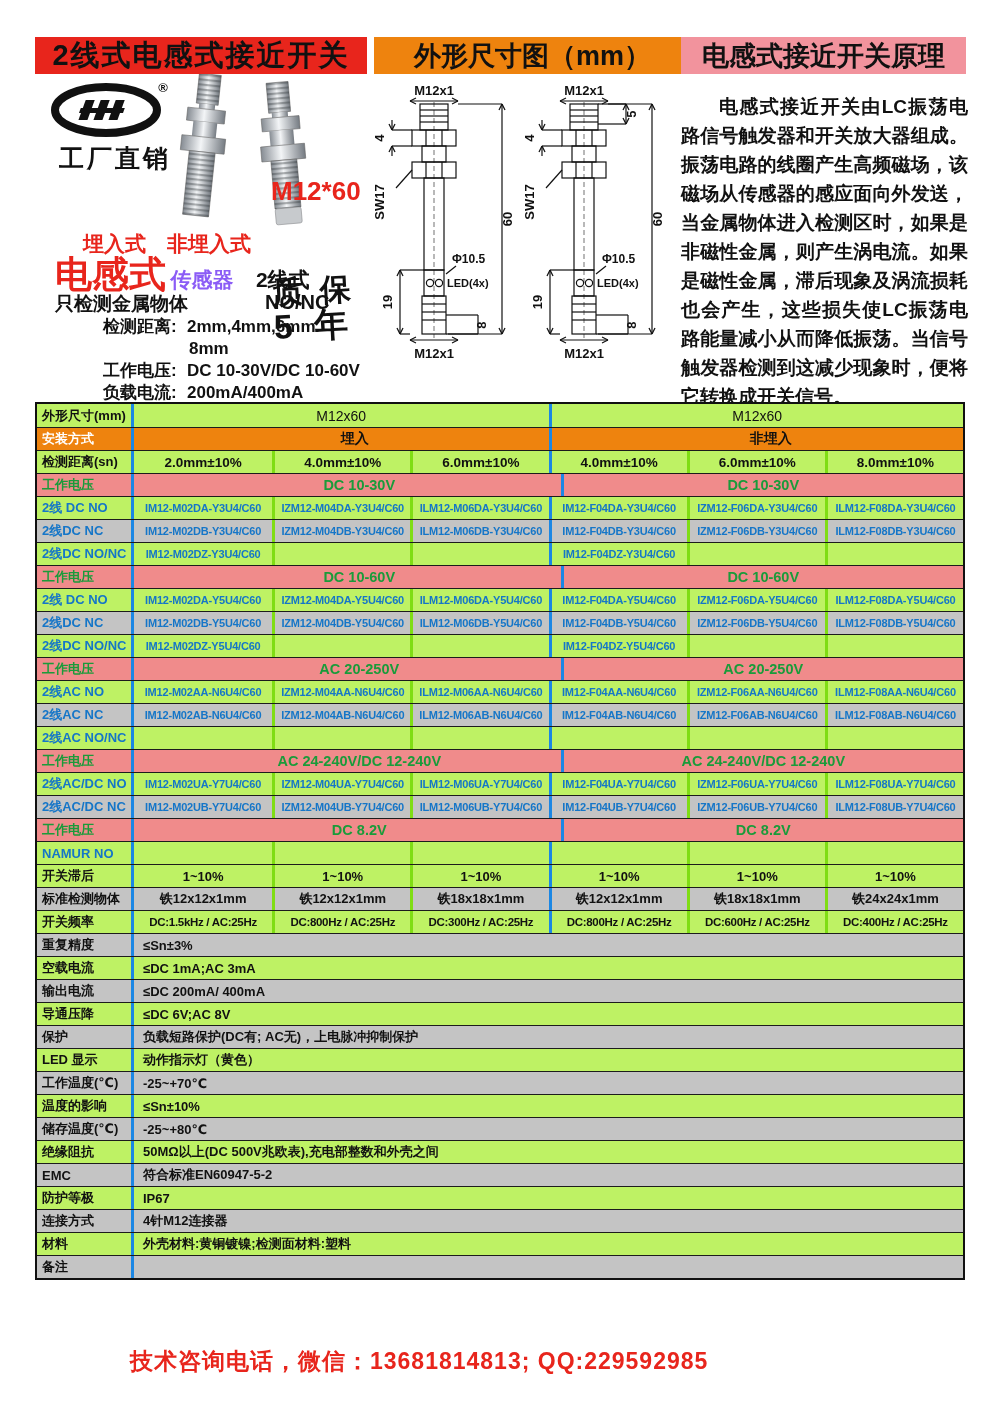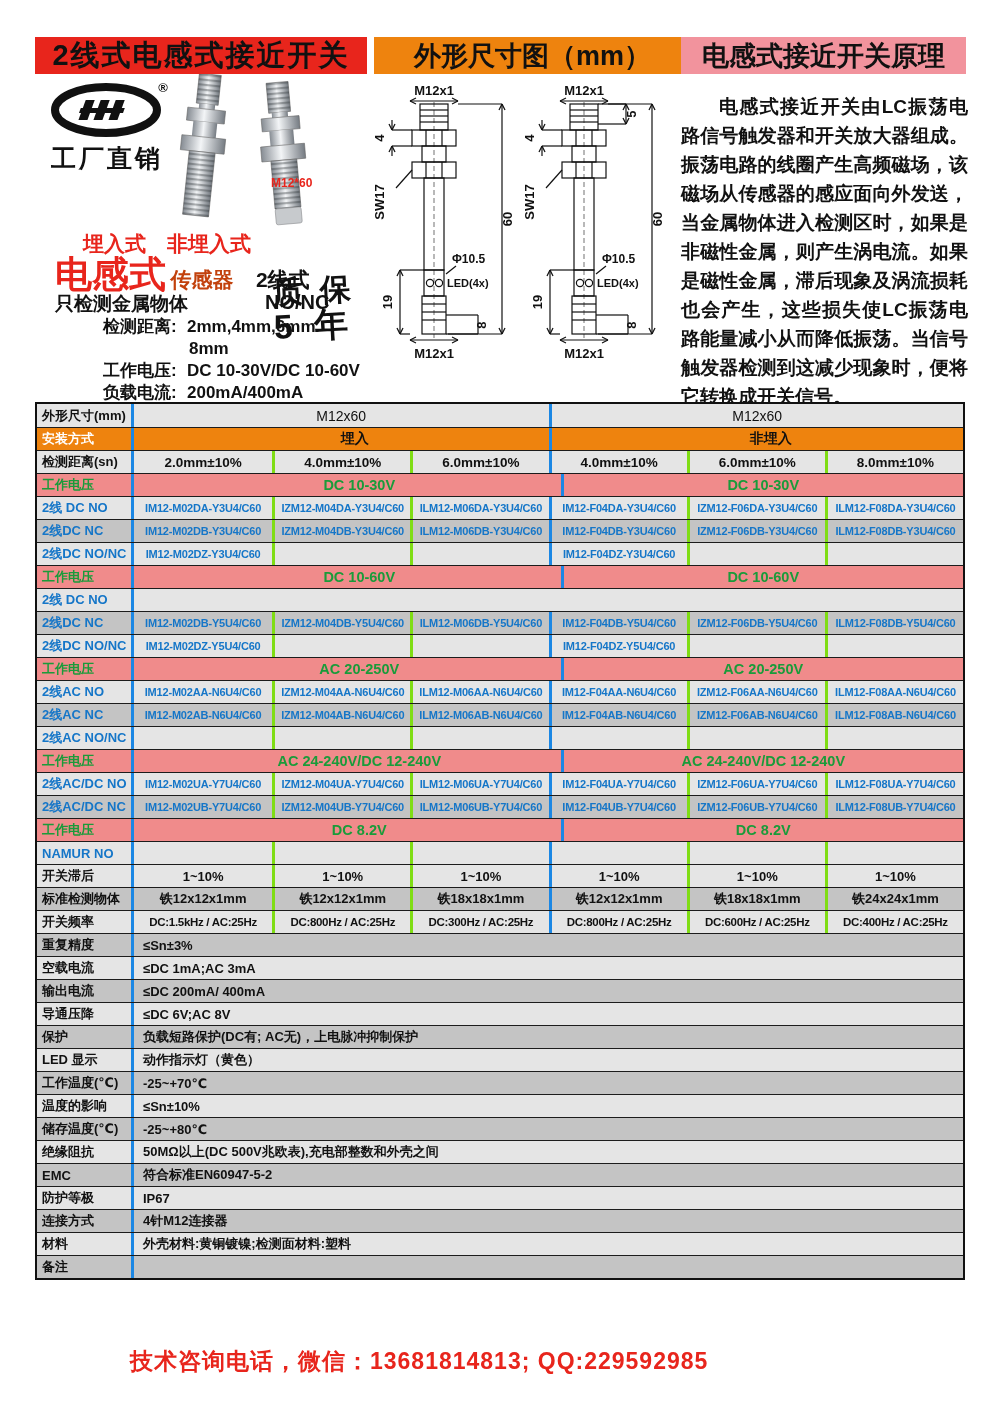--- a/index.html
+++ b/index.html
@@ -9,28 +9,28 @@
   
   .hdr { position:absolute; top:37px; height:37px; display:flex; align-items:center; justify-content:center;
          font-weight:bold; color:#111; white-space:nowrap; }
   .hdr-left  { left:35px;  width:332px; background:#e8251c; font-size:29px; letter-spacing:2px; }
   .hdr-mid   { left:374px; width:317px; background:#ee830e; font-size:27px; }
   .hdr-right { left:681px; width:285px; background:#f2939d; font-size:27px; }
 
   
   .left-panel { position:absolute; left:35px; top:78px; width:336px; height:322px; }
   .logo { position:absolute; left:16px; top:2px; }
-  .tagline { position:absolute; left:16px; top:64px; font-size:25px; font-weight:bold; letter-spacing:3px; color:#111; }
+  .tagline { position:absolute; left:24px; top:64px; font-size:25px; font-weight:bold; letter-spacing:3px; color:#111; }
   .photo { position:absolute; left:108px; top:-4px; }
-  .m12label { position:absolute; left:236px; top:98px; color:#e8251c; font-weight:bold; font-size:12px; }
+  .m12label { position:absolute; left:236px; top:98px; color:#e8251c; font-weight:bold; font-size:26px; }
   .flush-lbl, .nonflush-lbl { position:absolute; top:152px; color:#e8251c; font-weight:bold; font-size:21px; }
   .flush-lbl { left:48px; } .nonflush-lbl { left:132px; }
   .bigrow { position:absolute; left:20px; top:172px; white-space:nowrap; }
   .bigrow .big { color:#e8251c; font-weight:bold; font-size:37px; }
-  .bigrow .mid { color:#c2410c; font-weight:bold; font-size:21px; }
+  .bigrow .mid { color:#8b5cf6; font-weight:bold; font-size:21px; }
   .bigrow .wire { color:#111; font-weight:bold; font-size:21px; margin-left:18px; }
   .metalrow { position:absolute; left:20px; top:213px; width:316px; font-weight:bold; font-size:19px; color:#111; }
   .metalrow .nonc { position:absolute; left:210px; top:0; font-size:20px; }
   .stamp { position:absolute; left:238px; top:196px; color:#111; font-weight:bold; transform:rotate(-3deg); line-height:34px; }
   .stamp .s1 { font-size:31px; letter-spacing:4px; }
   .stamp .s2 { font-size:34px; letter-spacing:6px; }
   .speclist { position:absolute; left:20px; top:238px; font-size:17px; font-weight:bold; color:#111; line-height:22px;margin-left:48px; }
   .speclist .lab { display:inline-block; min-width:84px; }
   .speclist .indent { margin-left:86px; }
 
@@ -50,21 +50,21 @@
   .trow + .trow { border-top:1px solid #1c1c1c; }
   .tlabel { flex:0 0 97px; border-right:3px solid #1b87e4; display:flex; align-items:center;
             padding-left:5px; font-weight:bold; font-size:13px; color:#111; white-space:nowrap; overflow:hidden; }
   .tcells { flex:1; display:flex; min-width:0; }
   .tcell { display:flex; align-items:center; justify-content:center; white-space:nowrap; overflow:hidden; color:#111; }
   .group { flex:1 1 50%; }
   .c6 { flex:1 1 16.6667%; }
   .full { flex:1; justify-content:flex-start; padding-left:9px; }
   .bl-blue { border-left:3px solid #1b87e4; }
   .bl-green { border-left:3px solid #7fdd14; }
-  .bg-white { background:#e5e5e5; } .bg-gray { background:#c4c4c4; }
+  .bg-white { background:#bef264; } .bg-gray { background:#c4c4c4; }
   .bg-pink { background:#f08b8b;gap:24px; } .bg-orange { background:#ee830e;text-align:center; }
   .plain .tcell { font-size:14px; }
   .mount .tlabel { color:#fff; }
   .mount .tcell { font-weight:bold; font-size:14px;padding-left:27px; }
   .dist .tcell { font-weight:bold; font-size:13.5px; }
   .volt .tlabel { color:#1a9b3a; }
   .volt .tcell { color:#1a9b3a; font-weight:bold; font-size:14.5px; }
   .model .tlabel { color:#1576c8; }
   .model .tcell { color:#1576c8; font-weight:bold; font-size:11px; letter-spacing:-0.2px; }
   .spec .tcell { font-weight:bold; font-size:13px; }
@@ -377,20 +377,28 @@
       </div>
       <div class="trow bg-pink volt">
         <div class="tlabel">工作电压</div>
         <div class="tcells">
           <div class="tcell group">DC 10-60V</div>
           <div class="tcell group bl-blue">DC 10-60V</div>
         </div>
       </div>
       <div class="trow bg-white model">
         <div class="tlabel">2线 DC NO</div>
+        <div class="tcells">
+          <div class="tcell c6">IM12-M02DA-Y5U4/C60</div>
+          <div class="tcell c6 bl-green">IZM12-M04DA-Y5U4/C60</div>
+          <div class="tcell c6 bl-green">ILM12-M06DA-Y5U4/C60</div>
+          <div class="tcell c6 bl-blue">IM12-F04DA-Y5U4/C60</div>
+          <div class="tcell c6 bl-green">IZM12-F06DA-Y5U4/C60</div>
+          <div class="tcell c6 bl-green">ILM12-F08DA-Y5U4/C60</div>
+        </div>
       </div>
       <div class="trow bg-gray model">
         <div class="tlabel">2线DC  NC</div>
         <div class="tcells">
           <div class="tcell c6">IM12-M02DB-Y5U4/C60</div>
           <div class="tcell c6 bl-green">IZM12-M04DB-Y5U4/C60</div>
           <div class="tcell c6 bl-green">ILM12-M06DB-Y5U4/C60</div>
           <div class="tcell c6 bl-blue">IM12-F04DB-Y5U4/C60</div>
           <div class="tcell c6 bl-green">IZM12-F06DB-Y5U4/C60</div>
           <div class="tcell c6 bl-green">ILM12-F08DB-Y5U4/C60</div>

